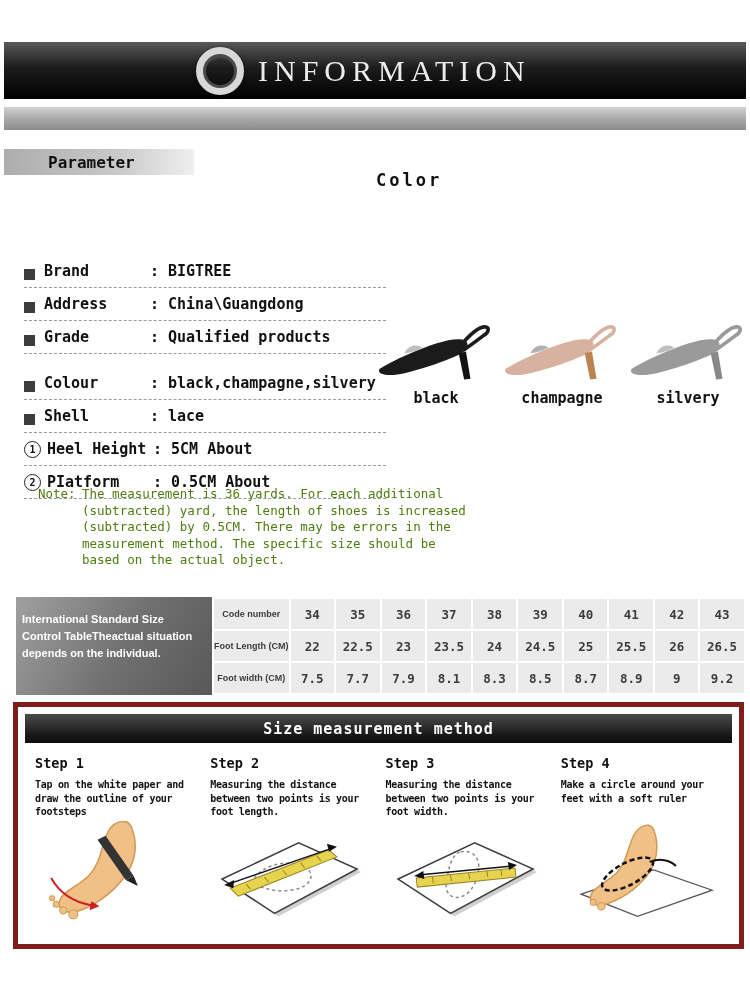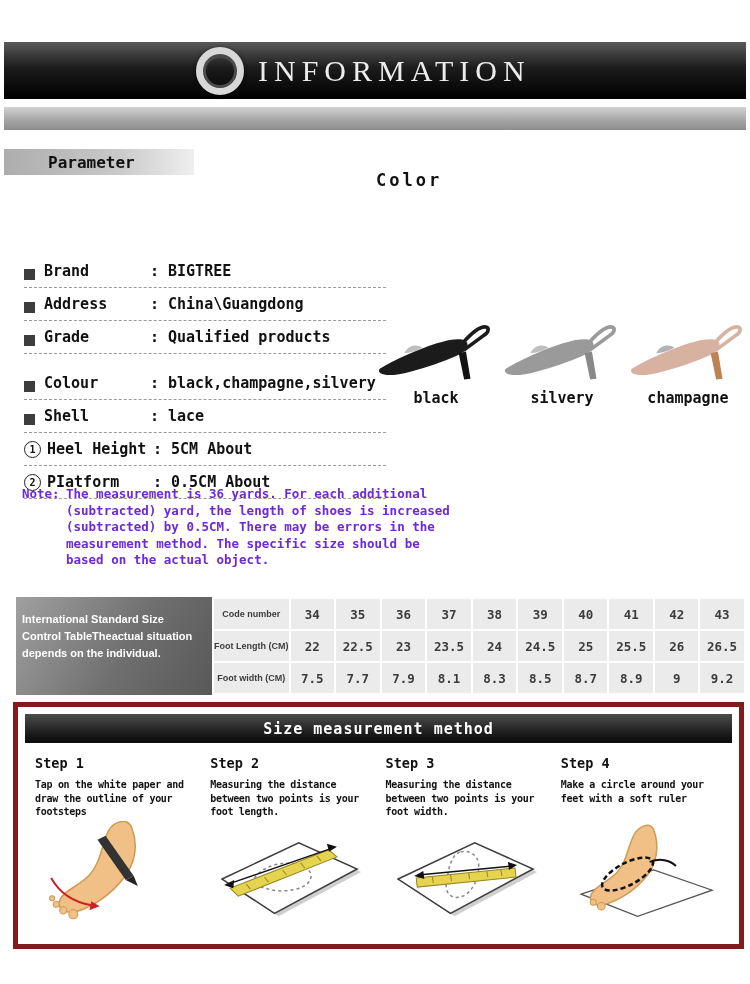--- a/index.html
+++ b/index.html
@@ -41,22 +41,22 @@
   .spec-label{display:inline-block;min-width:104px;}
   .spec-sep{margin:0 9px 0 2px;}
 
   
   .shoes{position:absolute;top:282px;left:372px;width:372px;display:flex;justify-content:space-between;}
   .shoe-item{width:120px;text-align:center;}
   .shoe-svg{width:118px;height:95px;display:block;margin:0 auto;}
   .shoe-label{font-size:15px;font-weight:bold;color:#111;margin-top:0px;}
 
   
-  .note{position:absolute;top:474px;left:18px;width:400px;display:flex;
-    font-size:12.5px;font-weight:bold;color:#6d28d9;line-height:16.5px;}
+  .note{position:absolute;top:474px;left:34px;width:400px;display:flex;
+    font-size:12.5px;font-weight:normal;color:#4d7c0f;line-height:16.5px;}
   .note-label{width:44px;flex:0 0 auto;}
   .note-line{white-space:nowrap;}
 
   
   .size-block{position:absolute;top:585px;left:12px;width:730px;height:98px;display:flex;}
   .size-intro{width:196px;box-sizing:border-box;flex:0 0 auto;
     background:linear-gradient(120deg,#a0a0a0 0%,#707070 55%,#585858 100%);
     color:#fff;font-family:"Liberation Sans", sans-serif;font-size:11px;font-weight:bold;
     padding:14px 4px 0 6px;line-height:17px;}
   .intro-line{white-space:nowrap;}
@@ -149,35 +149,35 @@
       <svg class="shoe-svg" viewBox="0 0 130 100">
         <path d="M3,80 C20,70 44,59 66,52 C79,48 91,46 97,49 C102,52 100,59 93,63 C88,66 78,70 64,75 C46,81 26,87 14,87 C5,87 0,84 3,80 Z" fill="#1b1b1b"></path>
         <path d="M30,63 C34,54 44,52 50,57 C44,60 36,63 30,63 Z" fill="#000" opacity="0.25"></path>
         <path d="M95,51 C104,41 114,33 120,34 C124,35 123,40 118,43 C110,49 102,55 96,59" fill="none" stroke-width="4" stroke-linecap="round" stroke="#1b1b1b"></path>
         <polygon points="90,63 98,61 103,91 96,92" fill="#121212"></polygon>
       </svg>
       <div class="shoe-label">black</div>
     </div>
     <div class="shoe-item">
       <svg class="shoe-svg" viewBox="0 0 130 100">
+        <path d="M3,80 C20,70 44,59 66,52 C79,48 91,46 97,49 C102,52 100,59 93,63 C88,66 78,70 64,75 C46,81 26,87 14,87 C5,87 0,84 3,80 Z" fill="#d8b2a0"></path>
+        <path d="M30,63 C34,54 44,52 50,57 C44,60 36,63 30,63 Z" fill="#000" opacity="0.3"></path>
+        <path d="M95,51 C104,41 114,33 120,34 C124,35 123,40 118,43 C110,49 102,55 96,59" fill="none" stroke-width="4" stroke-linecap="round" stroke="#d8b2a0"></path>
+        <polygon points="90,63 98,61 103,91 96,92" fill="#bc8352"></polygon>
+      </svg>
+      <div class="shoe-label">champagne</div>
+    </div>
+    <div class="shoe-item">
+      <svg class="shoe-svg" viewBox="0 0 130 100">
         <path d="M3,80 C20,70 44,59 66,52 C79,48 91,46 97,49 C102,52 100,59 93,63 C88,66 78,70 64,75 C46,81 26,87 14,87 C5,87 0,84 3,80 Z" fill="#9a9a9a"></path>
         <path d="M30,63 C34,54 44,52 50,57 C44,60 36,63 30,63 Z" fill="#000" opacity="0.25"></path>
         <path d="M95,51 C104,41 114,33 120,34 C124,35 123,40 118,43 C110,49 102,55 96,59" fill="none" stroke-width="4" stroke-linecap="round" stroke="#9a9a9a"></path>
         <polygon points="90,63 98,61 103,91 96,92" fill="#898989"></polygon>
       </svg>
       <div class="shoe-label">silvery</div>
-    </div>
-    <div class="shoe-item">
-      <svg class="shoe-svg" viewBox="0 0 130 100">
-        <path d="M3,80 C20,70 44,59 66,52 C79,48 91,46 97,49 C102,52 100,59 93,63 C88,66 78,70 64,75 C46,81 26,87 14,87 C5,87 0,84 3,80 Z" fill="#d8b2a0"></path>
-        <path d="M30,63 C34,54 44,52 50,57 C44,60 36,63 30,63 Z" fill="#000" opacity="0.3"></path>
-        <path d="M95,51 C104,41 114,33 120,34 C124,35 123,40 118,43 C110,49 102,55 96,59" fill="none" stroke-width="4" stroke-linecap="round" stroke="#d8b2a0"></path>
-        <polygon points="90,63 98,61 103,91 96,92" fill="#bc8352"></polygon>
-      </svg>
-      <div class="shoe-label">champagne</div>
     </div>
   </div>
 
   <div class="note">
     <div class="note-label">Note:</div>
     <div>
       <div class="note-line">The measurement is 36 yards. For each additional</div>
       <div class="note-line">(subtracted) yard, the length of shoes is increased</div>
       <div class="note-line">(subtracted) by 0.5CM. There may be errors in the</div>
       <div class="note-line">measurement method. The specific size should be</div>

